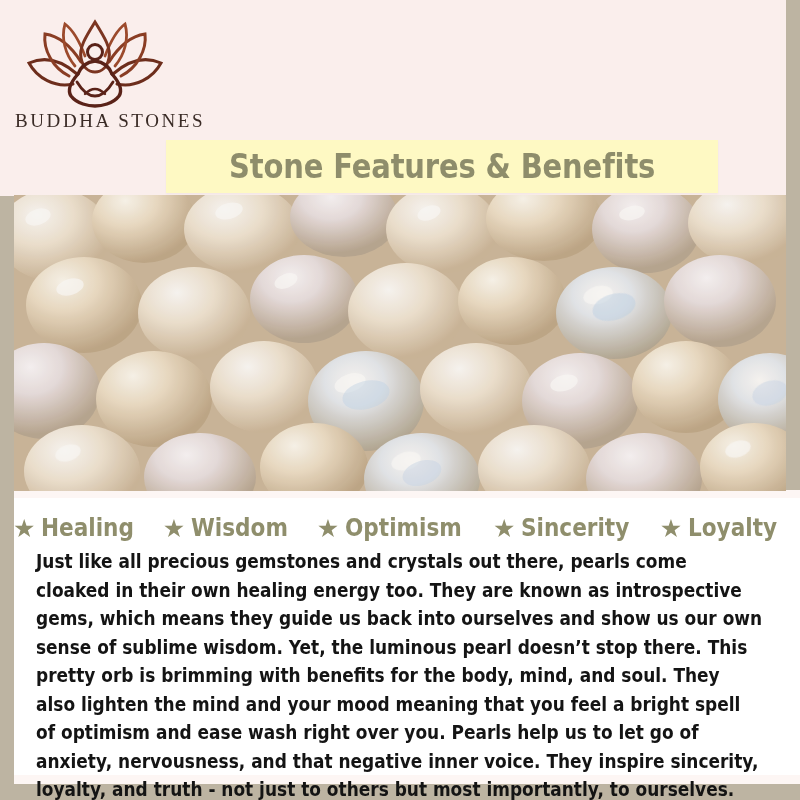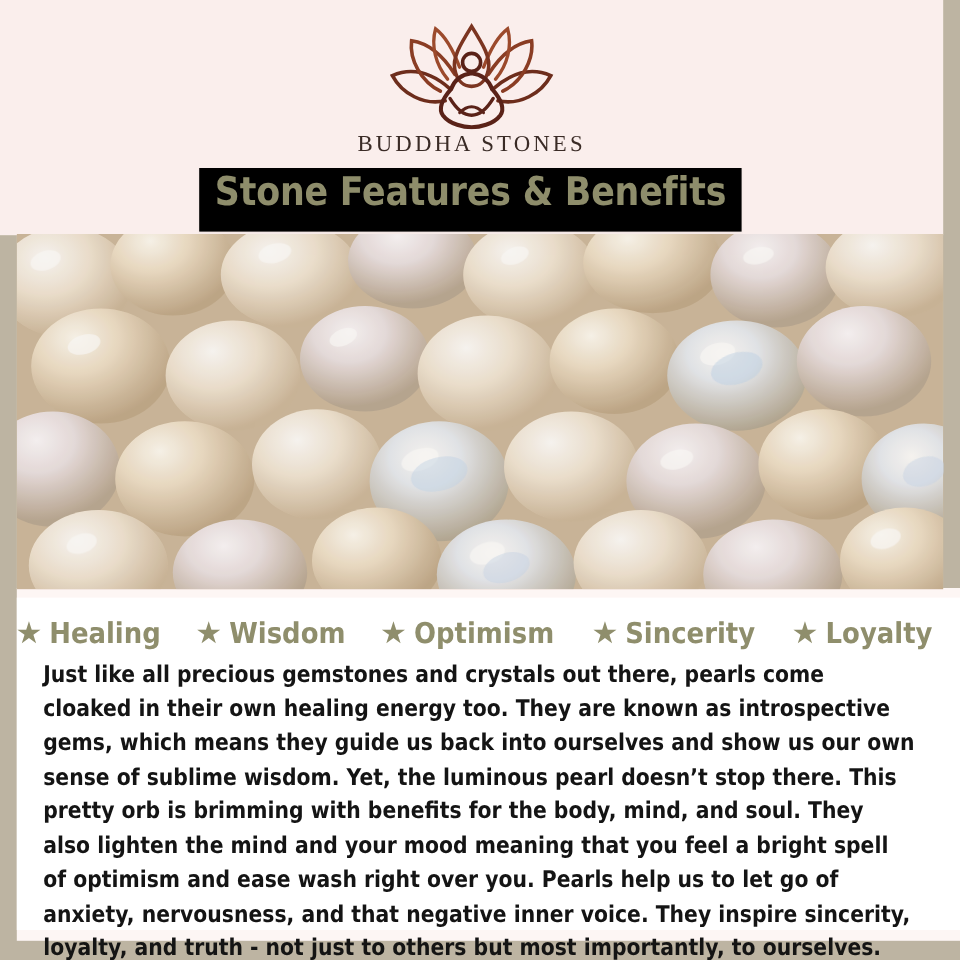--- a/index.html
+++ b/index.html
@@ -45,50 +45,51 @@
     left: 14px;
     top: 498px;
     width: 786px;
     height: 277px;
     background: #ffffff;
   }
 
   
   #logo-block {
     position: absolute;
-    left: 0;
+    left: 15px;
     top: 0;
     width: 786px;
     height: 140px;
     display: flex;
     flex-direction: column;
-    align-items: center;
+    align-items: flex-start;
     justify-content: flex-start;
     padding-top: 16px;
     box-sizing: border-box;
   }
   #lotus-icon svg { display: block; }
   #brand-name {
     margin-top: 2px;
     font-family: "Liberation Serif", serif;
     font-size: 19px;
     letter-spacing: 2.6px;
     color: #3a2b26;
     white-space: nowrap;
   }
 
   
   #title-plaque {
     position: absolute;
     left: 166px;
     top: 140px;
-    width: 452px;
+    width: 552px;
     height: 53px;
-    background: #000000;
+    background: #fef9c3;
     display: flex;
+    align-items: center;
     justify-content: center;
     box-shadow: 0 1px 2px rgba(0,0,0,0.04);
   }
   #title-text {
     font-family: "DejaVu Sans", sans-serif;
     font-weight: bold;
     font-size: 33px;
     color: #8e8d6b;
     letter-spacing: -0.2px;
     transform: scaleX(0.88);

